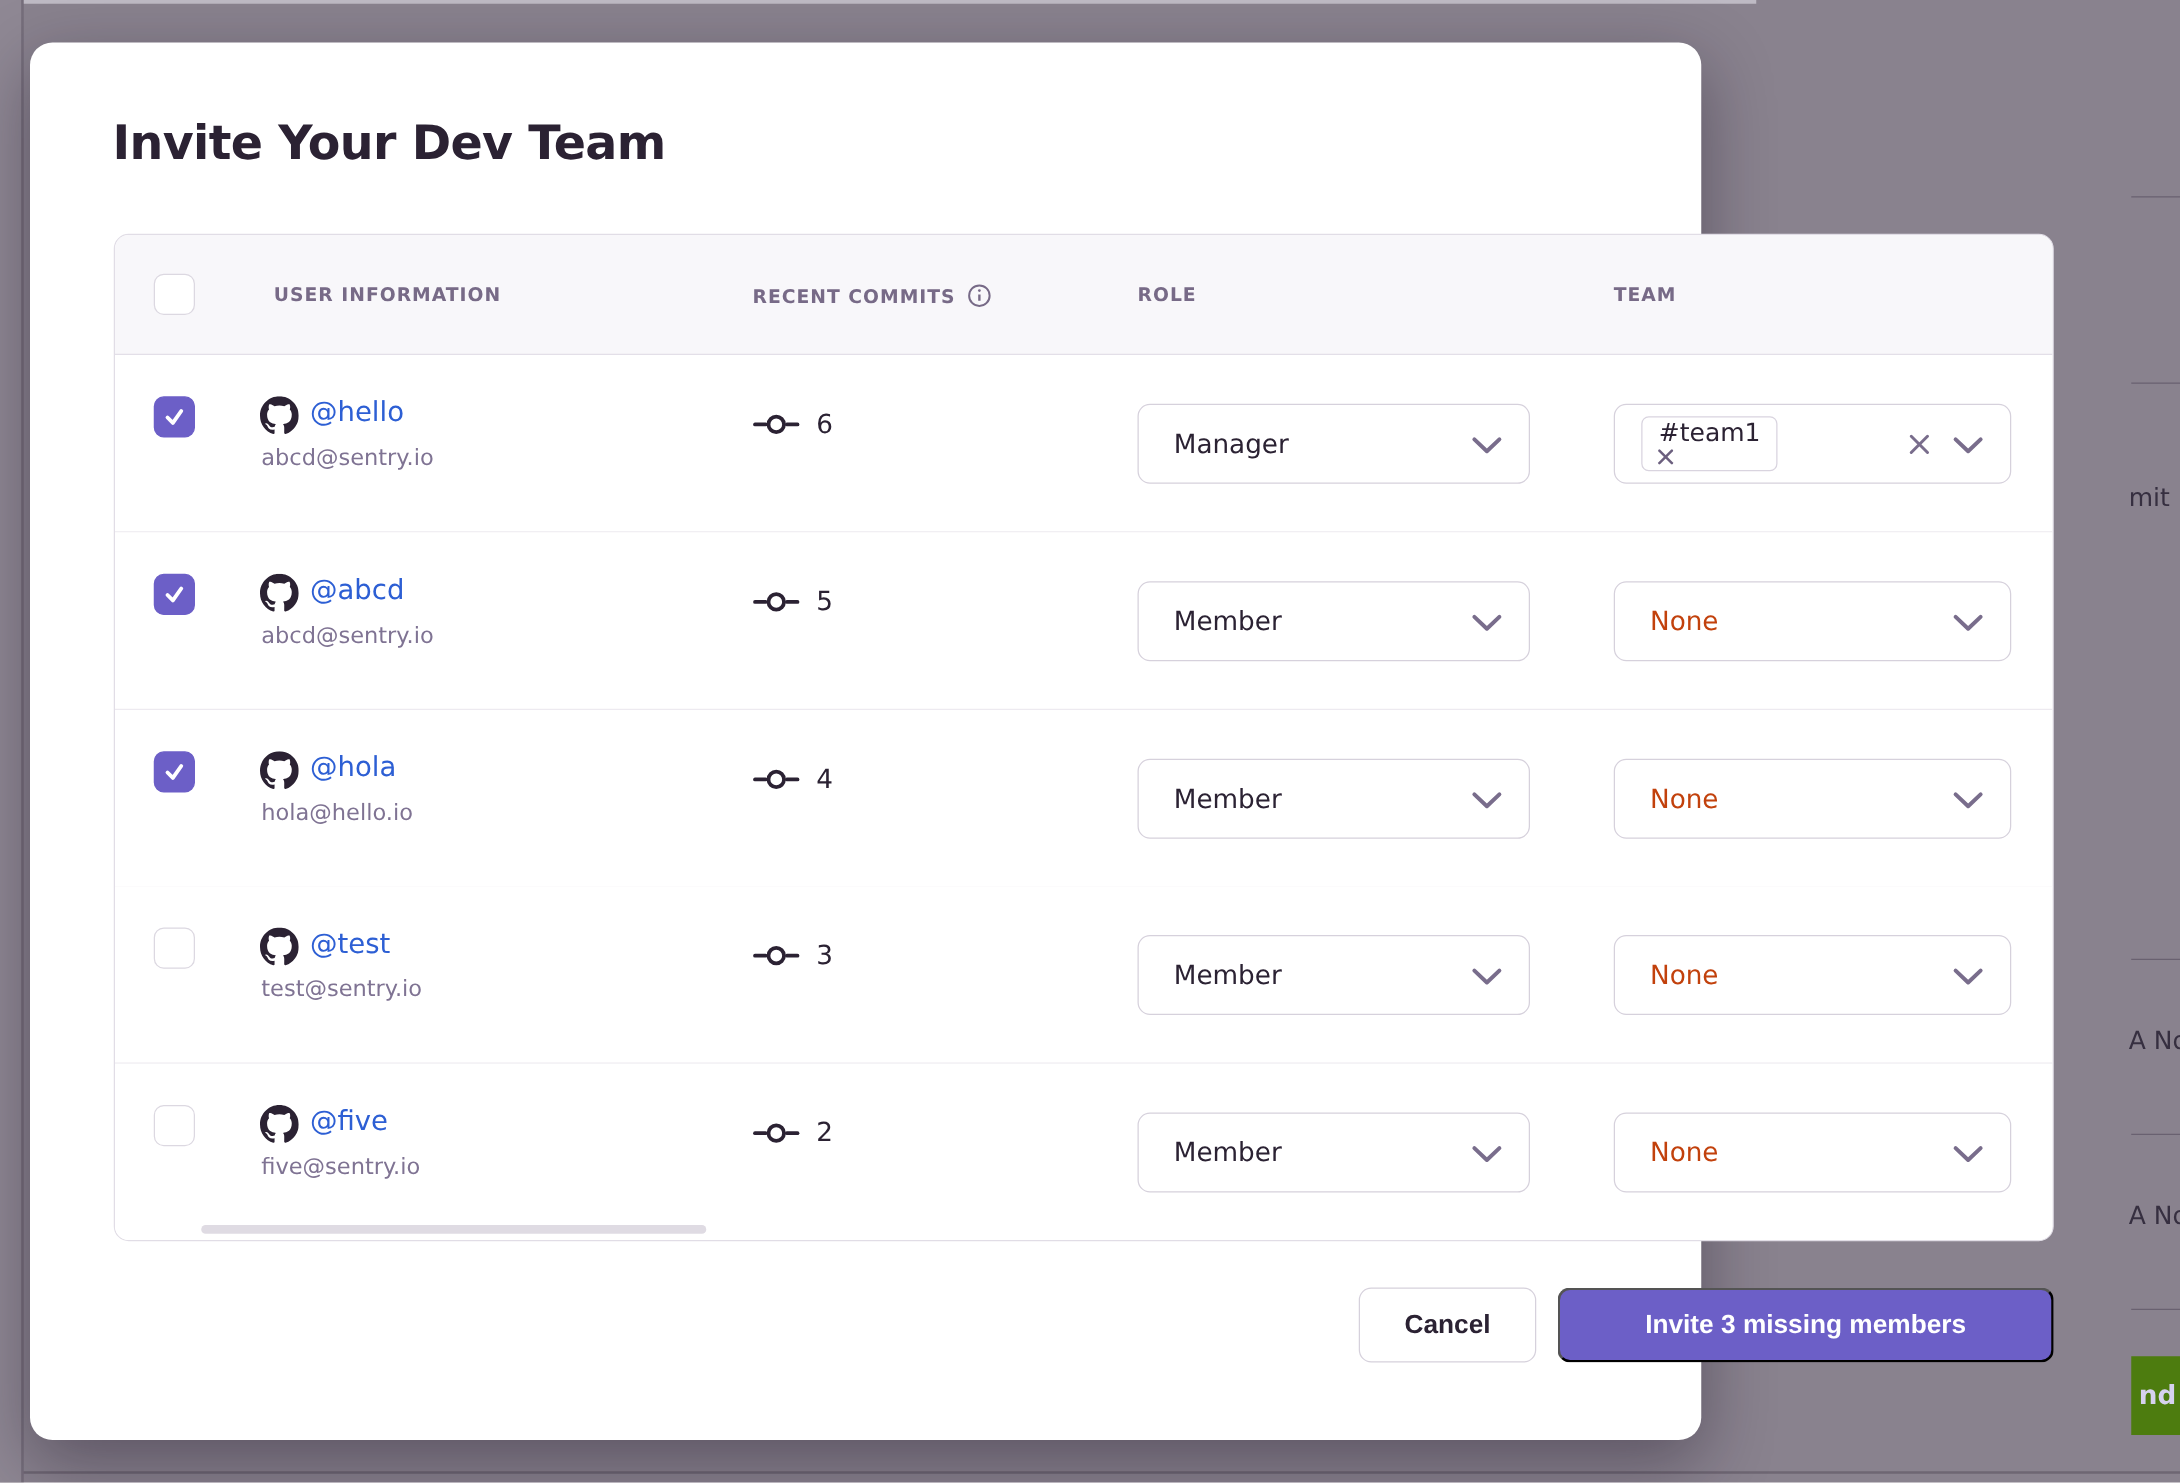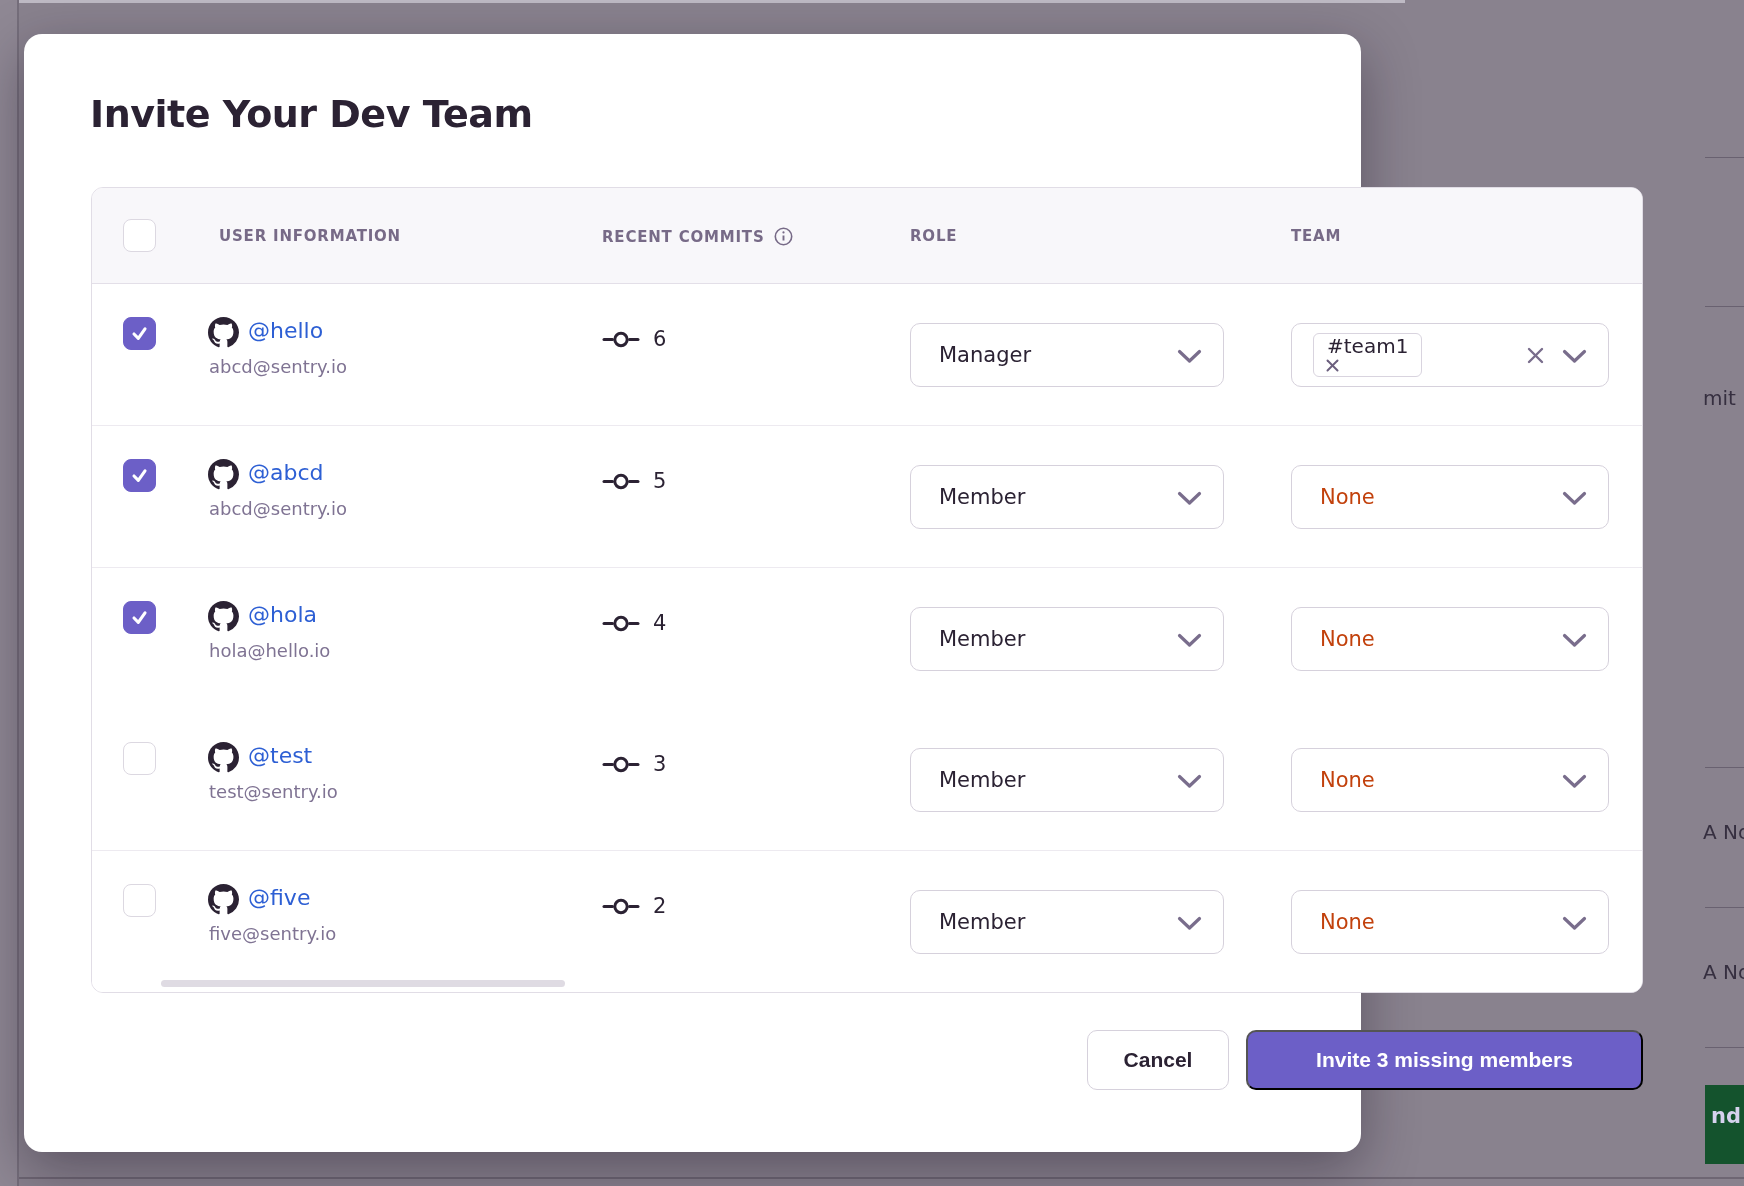--- a/index.html
+++ b/index.html
@@ -6,21 +6,21 @@
   html,body { width:1744px; height:1186px; overflow:hidden; }
   body { font-family:"DejaVu Sans","Liberation Sans",sans-serif; background:#89828E; position:relative; }
 
   
   .bg-left-strip { position:absolute; left:0; top:0; width:17px; height:1186px; background:#8F8894; }
   .bg-left-line  { position:absolute; left:17px; top:0; width:2px; height:1186px; background:#756E7B; }
   .bg-top-sliver { position:absolute; left:19px; top:0; width:1386px; height:3px; background:#C8C4CE; opacity:.85; }
   .bg-line  { position:absolute; left:1705px; width:39px; height:1px; background:rgba(52,44,62,.38); }
   .bg-line-wide { position:absolute; left:19px; width:1725px; height:2px; background:rgba(40,32,48,.28); }
   .bg-frag { position:absolute; color:#362F40; font-size:20px; white-space:nowrap; }
-  .bg-send { position:absolute; left:1705px; top:1085px; width:39px; height:79px; background:#14532d; overflow:hidden; }
+  .bg-send { position:absolute; left:1705px; top:1085px; width:39px; height:63px; background:#4d7c0f; overflow:hidden; }
   .bg-send span { position:absolute; left:6px; top:19px; color:#D6D2EE; font-weight:bold; font-size:21px; }
 
   
   .modal { position:absolute; left:24px; top:34px; width:1337px; height:1118px;
            background:#fff; border-radius:18px; box-shadow:0 18px 55px rgba(25,15,35,.40); }
   .modal-title { position:absolute; left:66px; top:58px; font-size:38px; font-weight:700; color:#2B2233; letter-spacing:-.5px; }
 
   
   .tablebox { position:absolute; left:67px; top:153px; width:1552px; height:806px;
               border:1.5px solid #E1DDE6; border-radius:12px; background:#fff; overflow:hidden; }

